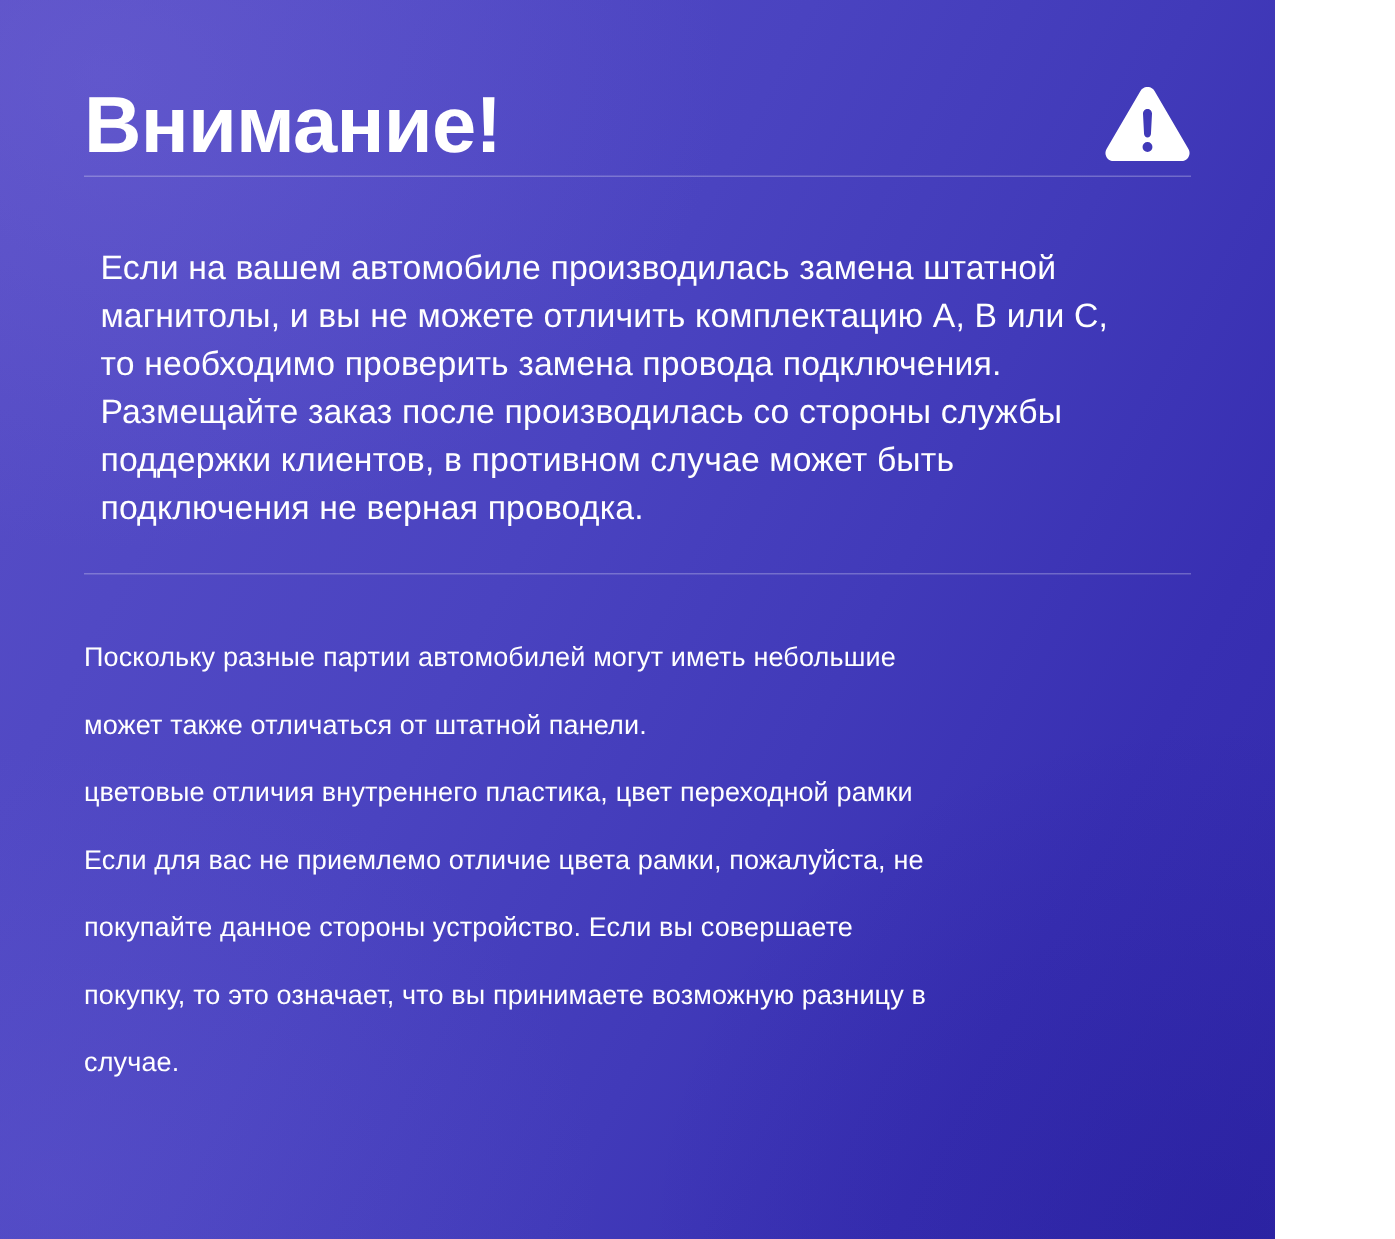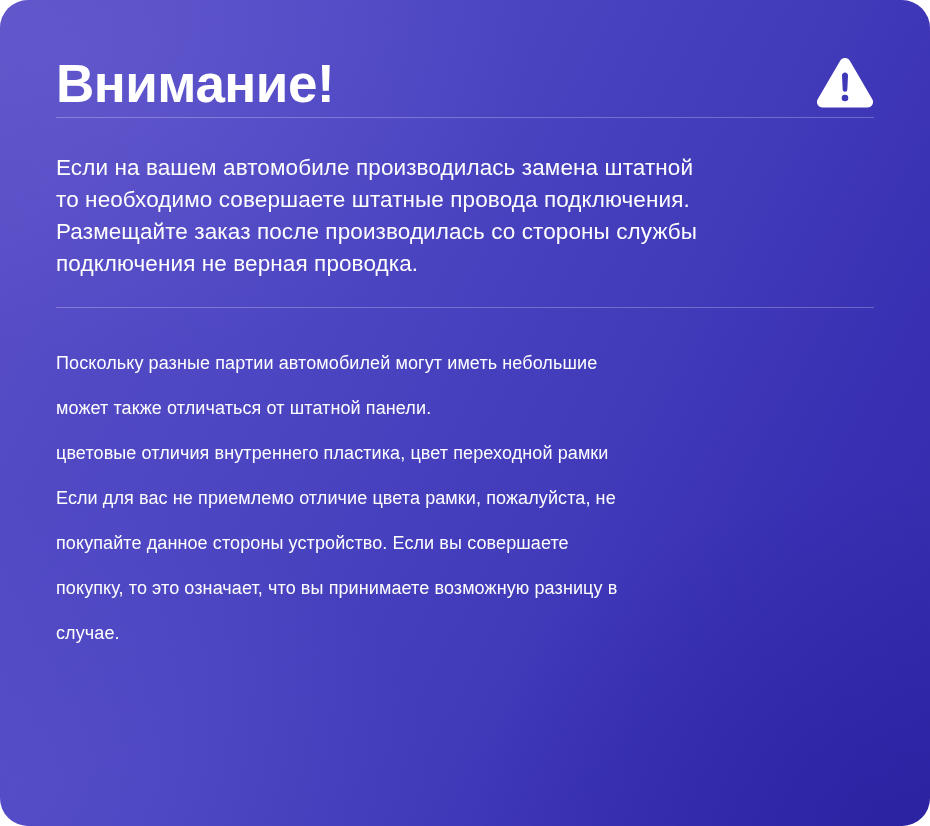--- a/index.html
+++ b/index.html
@@ -10,33 +10,32 @@
   body {
     width: 930px;
     height: 826px;
     overflow: hidden;
     font-family: "Liberation Sans", "DejaVu Sans", sans-serif;
     -webkit-font-smoothing: antialiased;
   }
 
   .notice-card {
     position: relative;
-    width: 930px;
+    width: 850px;
     height: 826px;
     box-sizing: border-box;
     background:
       linear-gradient(118deg,
         #5a4fc6 0%,
         #5149c4 22%,
         #4a43c0 42%,
         #413ab9 62%,
         #382fb2 80%,
         #3229ab 100%);
     overflow: hidden;
-    border-radius: 28px;
   }
 
   
   .notice-card::after {
     content: "";
     position: absolute;
     inset: 0;
     pointer-events: none;
     background:
       radial-gradient(ellipse 70% 55% at 8% 6%, rgba(120,110,220,0.30), rgba(120,110,220,0) 70%),
@@ -87,21 +86,21 @@
   }
   .divider-top { margin-top: 25px; }
   .divider-mid { margin-top: 27px; }
 
   
   .para-block {
     color: #ffffff;
   }
 
   .para-tight {
-    margin: 0;
+    margin: 11px;
     padding-top: 34px;
     font-size: 22.5px;
     line-height: 32px;
     font-weight: 500;
     letter-spacing: 0.1px;
   }
 
   .para-loose {
     margin: 0;
     padding-top: 33px;
@@ -129,22 +128,24 @@
       <svg class="warning-icon" viewBox="0 0 58 54" aria-hidden="true">
         <path fill="#ffffff" fill-rule="evenodd" d="M24.3 2.6c2.1-3.5 7.3-3.5 9.4 0l22.6 38.7c2.1 3.6-.5 8.1-4.7 8.1H6.4c-4.2 0-6.8-4.5-4.7-8.1L24.3 2.6zM29 14.6c-1.7 0-3.1 1.5-3 3.2l.7 13.6c.1 1.3 1.1 2.3 2.3 2.3s2.2-1 2.3-2.3l.7-13.6c.1-1.7-1.3-3.2-3-3.2zm0 22.1a3.3 3.3 0 100 6.6 3.3 3.3 0 000-6.6z"></path>
       </svg>
     </div>
 
     <hr class="divider divider-top">
 
     <div class="para-block">
       <p class="para-tight">
         <span class="line">Если на вашем автомобиле производилась замена штатной</span>
-        <span class="line">то необходимо совершаете штатные провода подключения.</span>
+        <span class="line">магнитолы, и вы не можете отличить комплектацию A, B или C,</span>
+        <span class="line">то необходимо проверить замена провода подключения.</span>
         <span class="line">Размещайте заказ после производилась со стороны службы</span>
+        <span class="line">поддержки клиентов, в противном случае может быть</span>
         <span class="line">подключения не верная проводка.</span>
       </p>
     </div>
 
     <hr class="divider divider-mid">
 
     <div class="para-block">
       <p class="para-loose">
         <span class="line">Поскольку разные партии автомобилей могут иметь небольшие</span>
         <span class="line">может также отличаться от штатной панели.</span>

